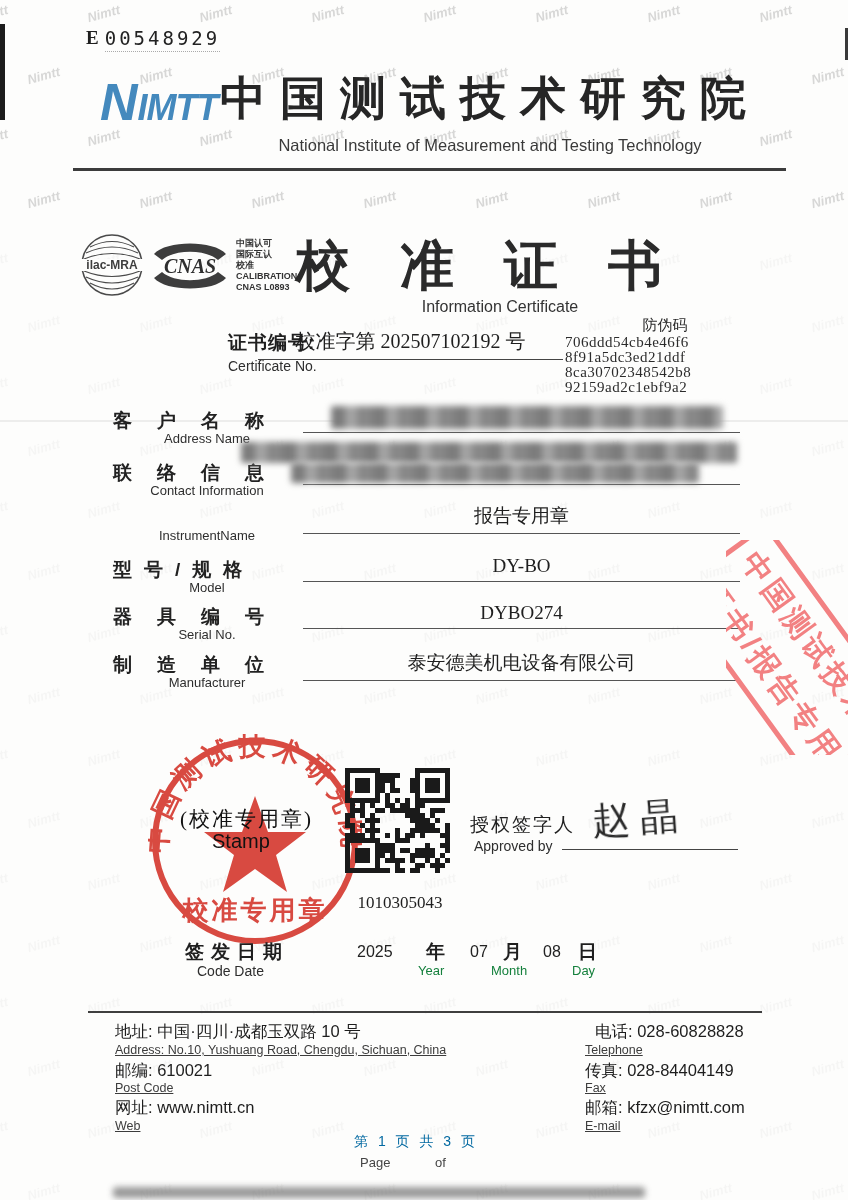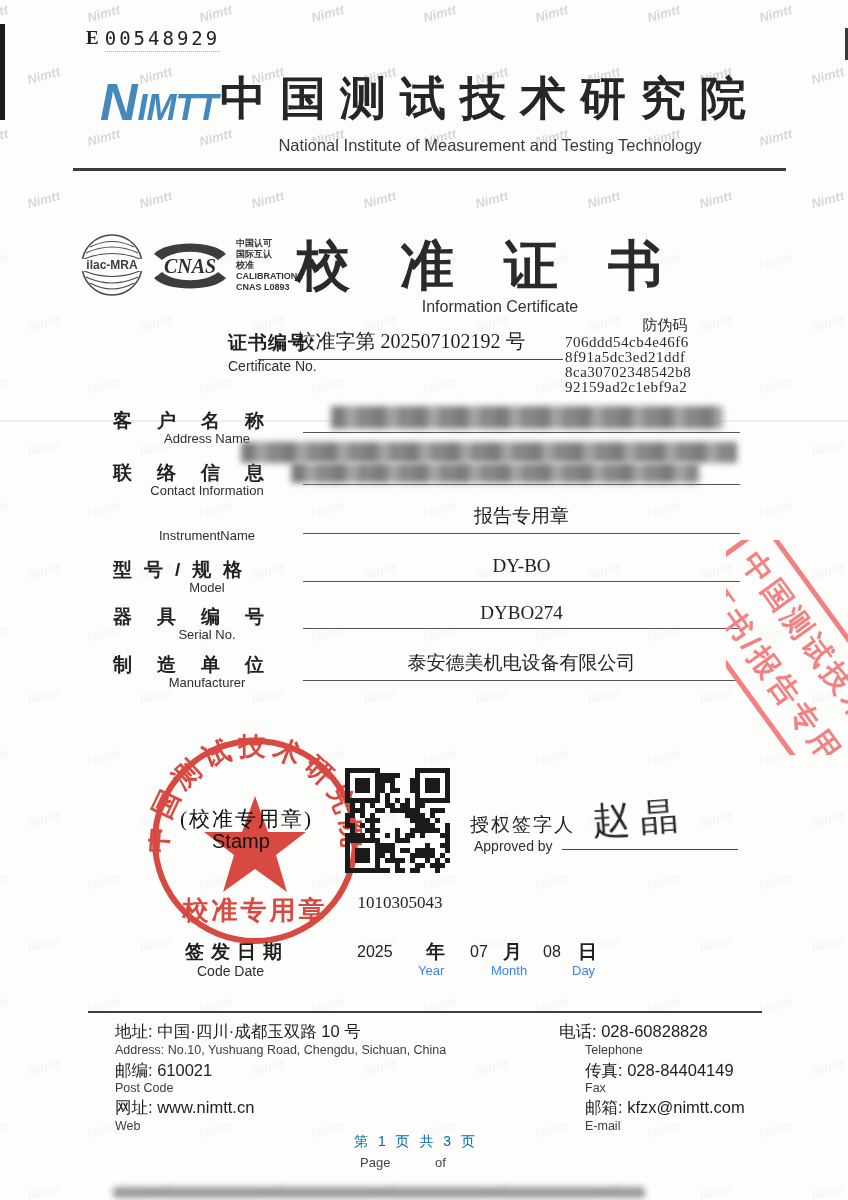--- a/index.html
+++ b/index.html
@@ -81,25 +81,25 @@
   .appr-cn{left:470px;top:812px;font-size:19px;font-weight:normal;letter-spacing:2px;}
   .appr-en{left:474px;top:838px;font-size:14px;color:#2e2e2e;}
   .appr-line{left:562px;top:849px;width:176px;height:1px;background:#444;}
   .signature{left:592px;top:793px;font-family:"DejaVu Serif",serif;font-size:38px;
     color:#2a2a2a;transform:rotate(-4deg);letter-spacing:10px;filter:blur(.3px);}
   
   .issue-cn{left:185px;top:939px;font-size:19px;font-weight:bold;letter-spacing:7px;}
   .issue-en{left:197px;top:963px;font-size:14px;color:#2e2e2e;}
   .d-val{font-size:16px;color:#222;position:absolute;top:943px;}
   .d-cn{font-size:19px;font-weight:bold;position:absolute;top:939px;}
-  .d-en{font-size:13px;color:#3b82f6;position:absolute;top:963px;}
+  .d-en{font-size:13px;color:#15803d;position:absolute;top:963px;}
   
   .foot-rule{left:88px;top:1011px;width:674px;height:2px;background:#3f3f3f;}
   .fcn{font-size:16.5px;color:#1d1d1d;position:absolute;white-space:nowrap;}
-  .fen{font-size:12.5px;color:#3c3c3c;position:absolute;white-space:nowrap;}
+  .fen{font-size:12.5px;color:#3c3c3c;position:absolute;white-space:nowrap;text-decoration:underline;}
   .pagenum-cn{left:354px;top:1133px;font-size:14px;letter-spacing:3px;color:#0369a1;}
   .pagenum-en1{left:360px;top:1155px;font-size:13px;color:#444;}
   .pagenum-en2{left:435px;top:1155px;font-size:13px;color:#444;}
 </style>
 </head>
 <body>
 
 <div class="page">
 
   <div id="wm">
@@ -645,21 +645,21 @@
   <span class="d-cn" style="left:578px">日</span>
   <span class="d-en" style="left:572px">Day</span>
 
   <div class="abs foot-rule"></div>
   <span class="fcn" style="left:115px;top:1021px">地址: 中国·四川·成都玉双路 10 号</span>
   <span class="fen" style="left:115px;top:1043px">Address: No.10, Yushuang Road, Chengdu, Sichuan, China</span>
   <span class="fcn" style="left:115px;top:1060px">邮编: 610021</span>
   <span class="fen" style="left:115px;top:1081px">Post Code</span>
   <span class="fcn" style="left:115px;top:1097px">网址: www.nimtt.cn</span>
   <span class="fen" style="left:115px;top:1119px">Web</span>
-  <span class="fcn" style="left:559px;top:1021px">电话: 028-60828828</span>
+  <span class="fcn" style="left:595px;top:1021px">电话: 028-60828828</span>
   <span class="fen" style="left:585px;top:1043px">Telephone</span>
   <span class="fcn" style="left:585px;top:1060px">传真: 028-84404149</span>
   <span class="fen" style="left:585px;top:1081px">Fax</span>
   <span class="fcn" style="left:585px;top:1097px">邮箱: kfzx@nimtt.com</span>
   <span class="fen" style="left:585px;top:1119px">E-mail</span>
 
   <span class="abs pagenum-cn">第 1 页 共 3 页</span>
   <span class="abs pagenum-en1">Page</span>
   <span class="abs pagenum-en2">of</span>
 

